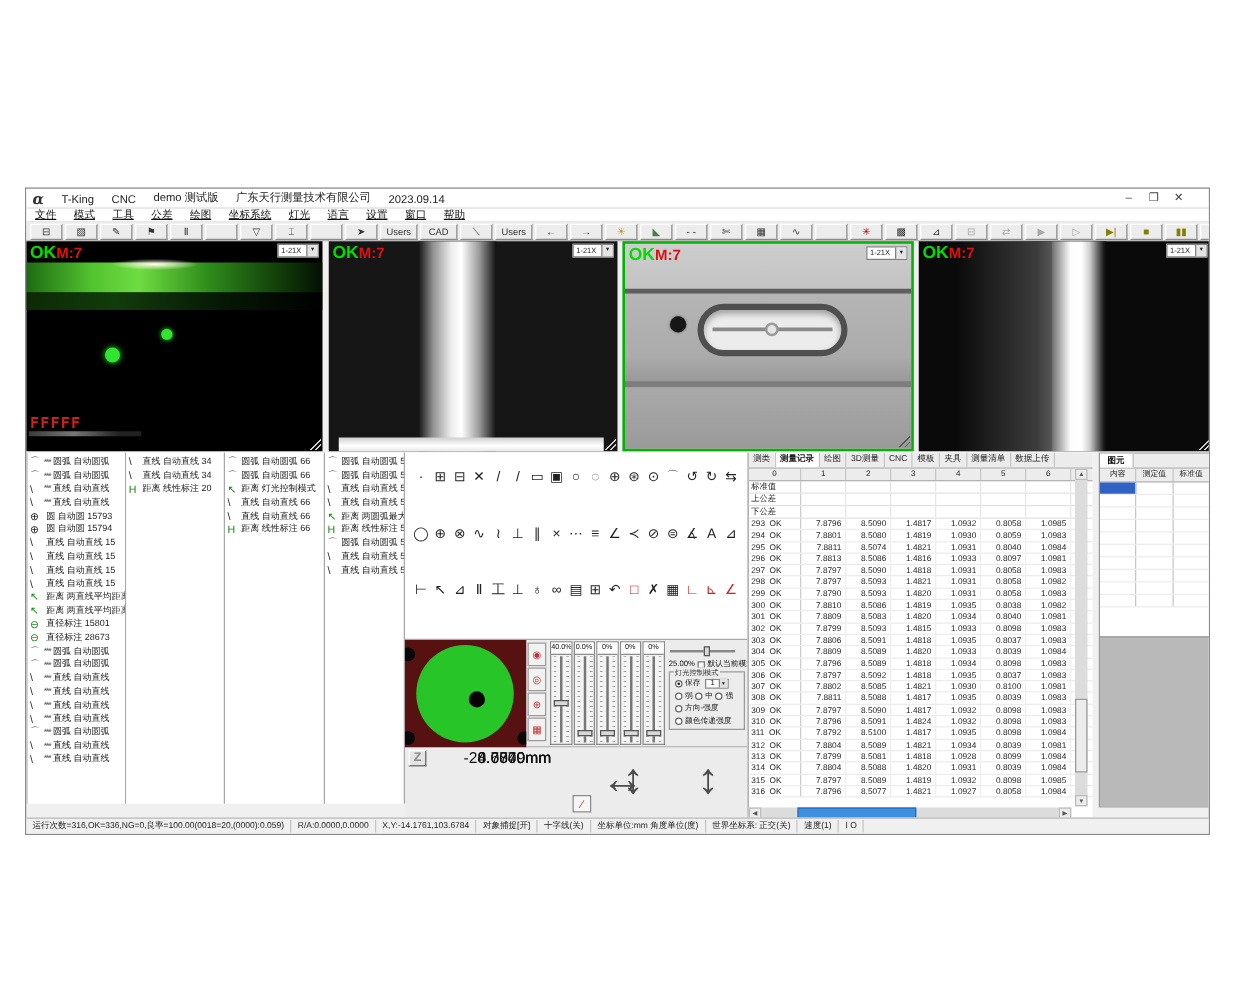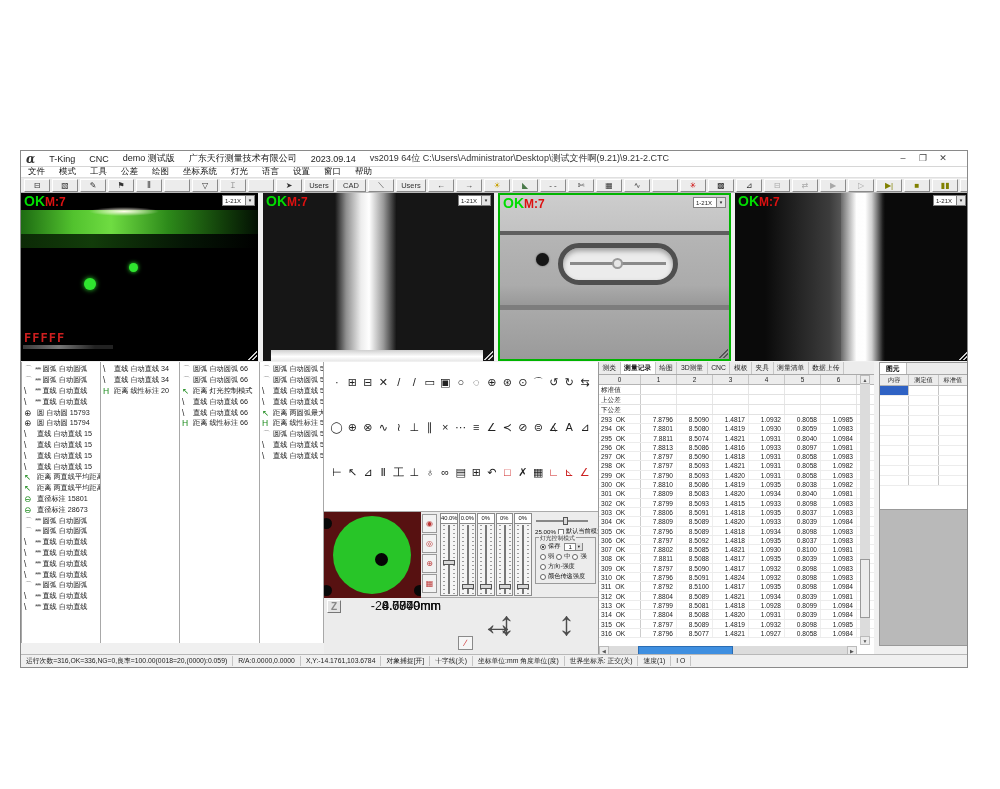--- a/index.html
+++ b/index.html
@@ -10,21 +10,21 @@
   
   .titlebar{position:absolute;left:0;top:0;width:100%;height:16px;background:#fff;border-bottom:1px solid #d6d6d6;display:flex;align-items:center;font-size:9px;color:#222;white-space:nowrap;}
   .logo{font-family:"DejaVu Serif",serif;font-weight:bold;font-style:italic;font-size:12px;color:#333;margin:0 4px 0 5px;}
   .titlebar span{margin-right:14px;}
   .t-path{color:#333;}
   .wbtns{margin-left:auto;display:flex;}
   .wbtn{width:20px;height:14px;text-align:center;line-height:13px;font-size:9px;color:#444;margin-right:0 !important;}
 
   
   .menubar{position:absolute;left:0;top:16px;width:100%;height:11px;background:#fff;display:flex;align-items:center;font-size:8.5px;color:#111;border-bottom:1px solid #e0e0e0;}
-  .mitem{padding:0 7px;}
+  .mitem{padding:0 7px;text-decoration:underline;}
 
   
   .toolbar{position:absolute;left:0;top:27px;width:100%;height:15px;background:#ececec;border-bottom:1px solid #b8b8b8;display:flex;align-items:center;padding-left:3px;}
   .tgroup{display:flex;align-items:center;}
   .tgap{width:26px;}
   .tbtn{min-width:26px;height:13px;margin-right:2px;background:#ececec;border:1px solid;border-color:#fff #8a8a8a #8a8a8a #fff;font-size:8px;line-height:11px;text-align:center;color:#333;padding:0 2px;overflow:hidden;white-space:nowrap;}
   .tbtn.txt{min-width:30px;font-size:7.5px;}
   .tbtn.dis{color:#a8a8a8;}
 
   
@@ -168,21 +168,20 @@
 
 <div id="app">
 
   <div class="titlebar">
     <span class="logo">α</span>
     <span>T-King</span>
     <span>CNC</span>
     <span>demo 测试版</span>
     <span>广东天行测量技术有限公司</span>
     <span>2023.09.14</span>
-    <span class="t-path">vs2019 64位  C:\Users\Administrator\Desktop\测试文件啊(9.21)\9.21-2.CTC</span>
     <span class="wbtns">
       <span class="wbtn">–</span>
       <span class="wbtn">❐</span>
       <span class="wbtn">✕</span>
     </span>
   </div>
 
   <div class="menubar">
 
   <span class="mitem">文件</span>

